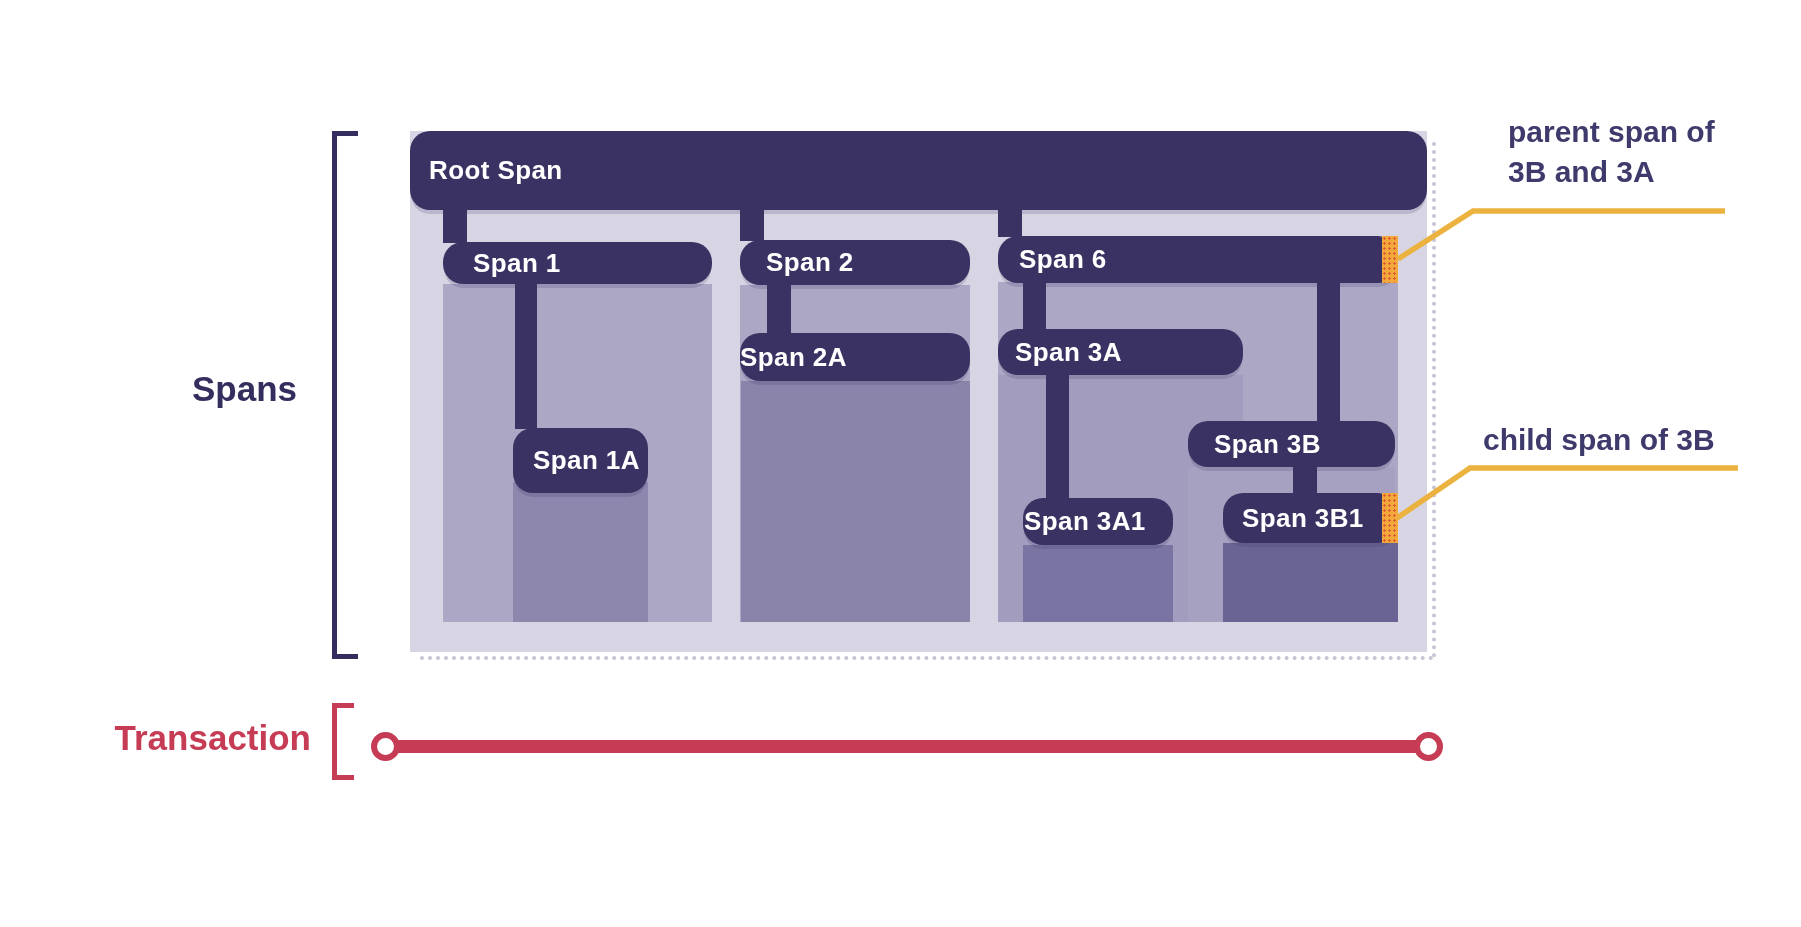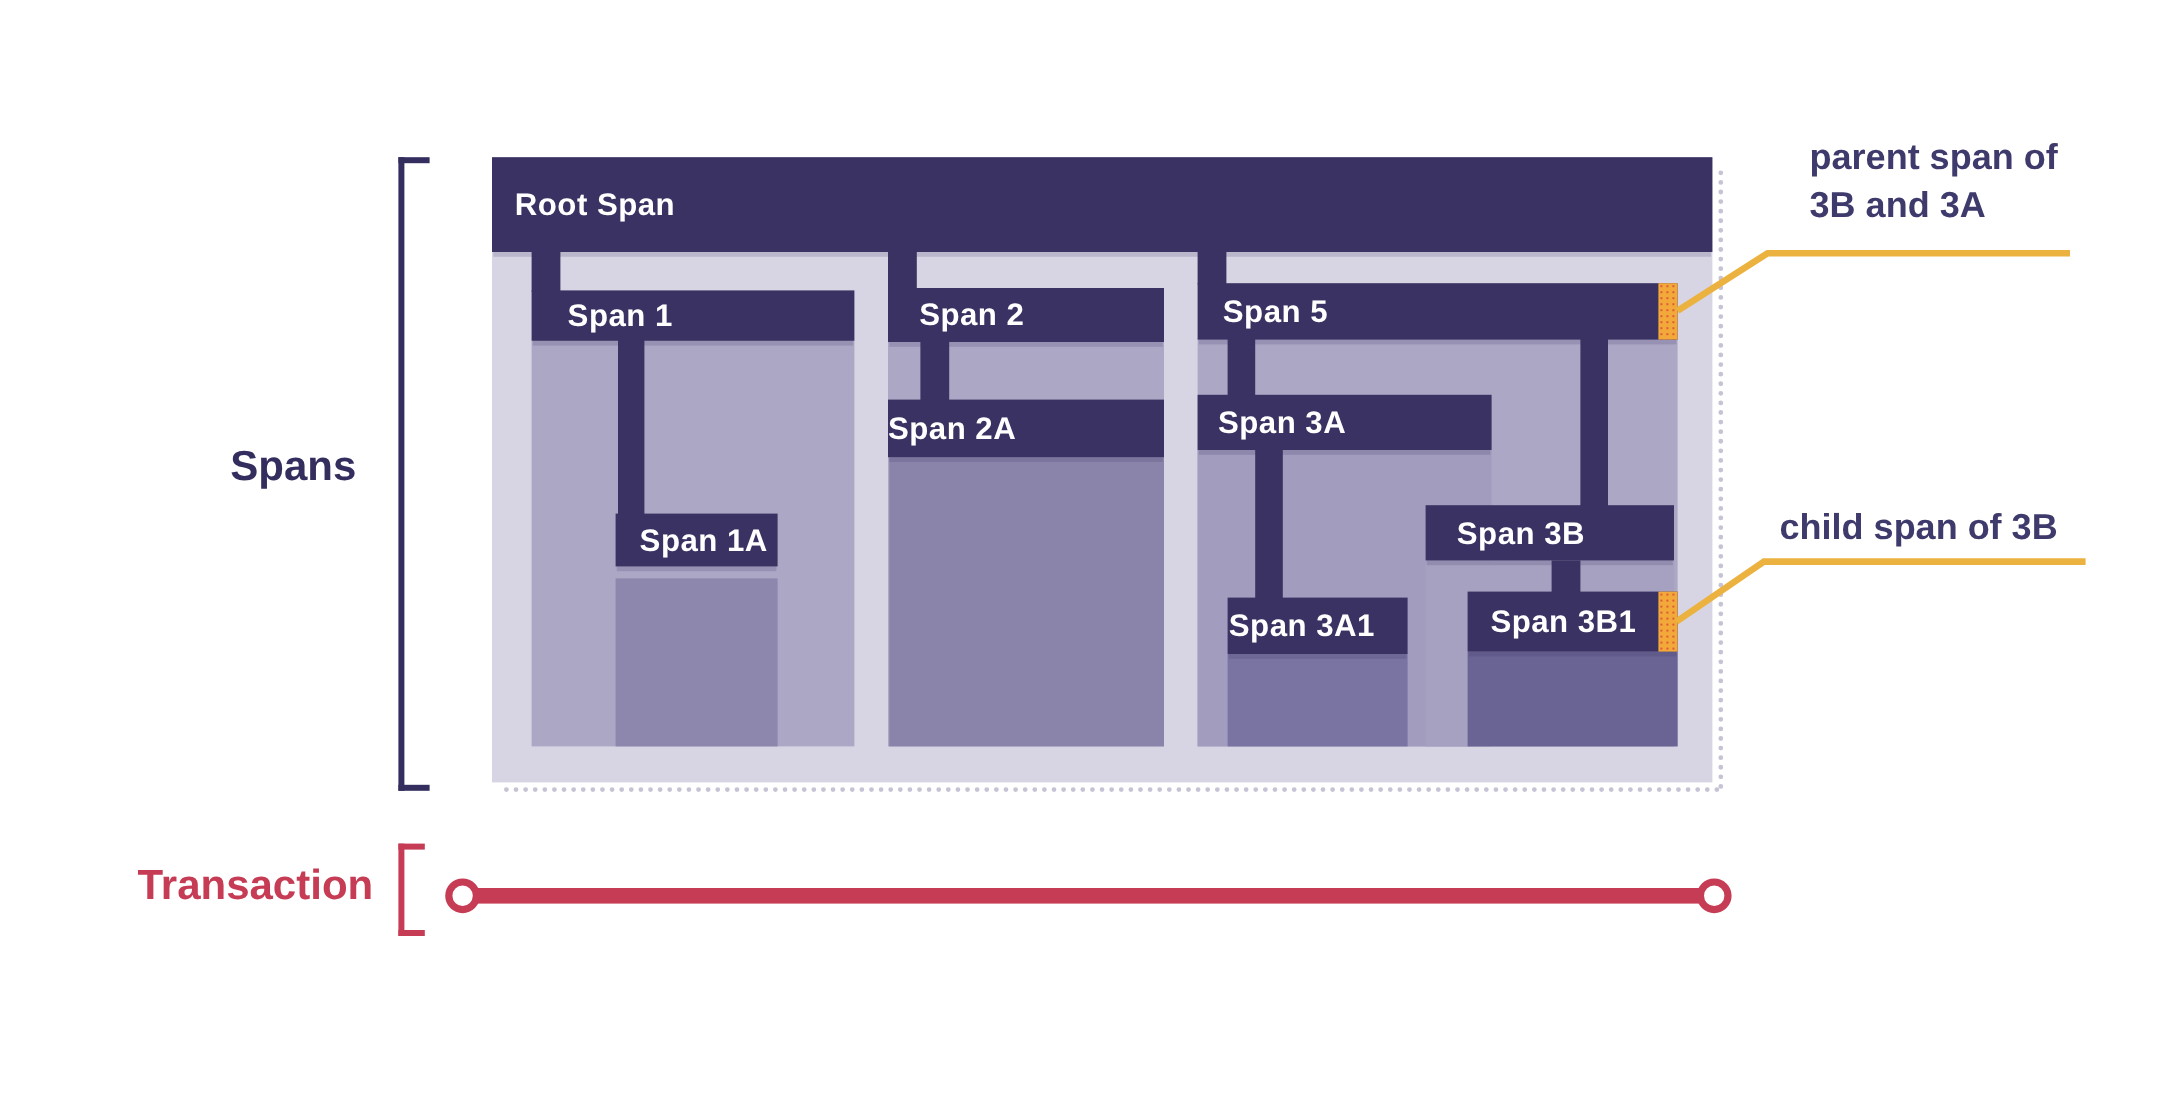--- a/index.html
+++ b/index.html
@@ -19,38 +19,38 @@
     border-left:5px solid #c63c55;border-top:5px solid #c63c55;border-bottom:5px solid #c63c55;
     box-sizing:border-box;}
 
   
   .container{left:410px;top:131px;width:1017px;height:521px;background:#d7d5e3;}
   .shadow-right{left:1432px;top:142px;width:0;height:516px;border-left:4px dotted #c6c4d4;}
   .shadow-bottom{left:420px;top:656px;width:1014px;height:0;border-top:4px dotted #c6c4d4;}
 
   
   .bar{background:#3a3262;display:flex;align-items:center;box-sizing:border-box;
-       box-shadow:0 5px 0 -1px rgba(58,50,98,0.18);}
+       box-shadow:0 5px 0 -1px rgba(58,50,98,0.18);border-radius:20px;}
   .bar span{color:#ffffff;font-weight:bold;font-size:26px;letter-spacing:.4px;white-space:nowrap;}
   .conn{background:#3a3262;}
   .region{background:#aca7c5;}
 
   
   .root-bar{left:410px;top:131px;width:1017px;height:79px;padding-left:19px;}
   
   .conn-r1{left:443px;top:209px;width:24px;height:34px;}
   .conn-r2{left:740px;top:209px;width:24px;height:32px;}
   .conn-r3{left:998px;top:209px;width:24px;height:28px;}
 
   
   .span1-region{left:443px;top:284px;width:269px;height:338px;background:#aca7c5;}
   .span1-bar{left:443px;top:242px;width:269px;height:42px;padding-left:30px;}
   .conn-1-1a{left:515px;top:283px;width:22px;height:146px;}
   .span1a-region{left:513px;top:482px;width:135px;height:140px;background:#8d87ad;}
-  .span1a-bar{left:513px;top:428px;width:135px;height:44px;padding-left:20px;}
+  .span1a-bar{left:513px;top:428px;width:135px;height:65px;padding-left:20px;}
 
   
   .span2-region{left:740px;top:285px;width:230px;height:337px;background:#aca7c5;}
   .span2-bar{left:740px;top:240px;width:230px;height:45px;padding-left:26px;}
   .conn-2-2a{left:767px;top:285px;width:24px;height:49px;}
   .span2a-region{left:741px;top:381px;width:229px;height:241px;background:#8a84ab;}
   .span2a-bar{left:740px;top:333px;width:230px;height:48px;}
 
   
   .span3-region{left:998px;top:282px;width:400px;height:340px;background:#aca7c5;}
@@ -127,21 +127,21 @@
   <div class="abs bar root-bar">
     <span>Root Span</span>
   </div>
   <div class="abs bar span1-bar">
     <span>Span 1</span>
   </div>
   <div class="abs bar span2-bar">
     <span>Span 2</span>
   </div>
   <div class="abs bar span3-bar">
-    <span>Span 5</span>
+    <span>Span 6</span>
   </div>
   <div class="abs bar span1a-bar">
     <span>Span 1A</span>
   </div>
   <div class="abs bar span2a-bar">
     <span>Span 2A</span>
   </div>
   <div class="abs bar span3a-bar">
     <span>Span 3A</span>
   </div>

